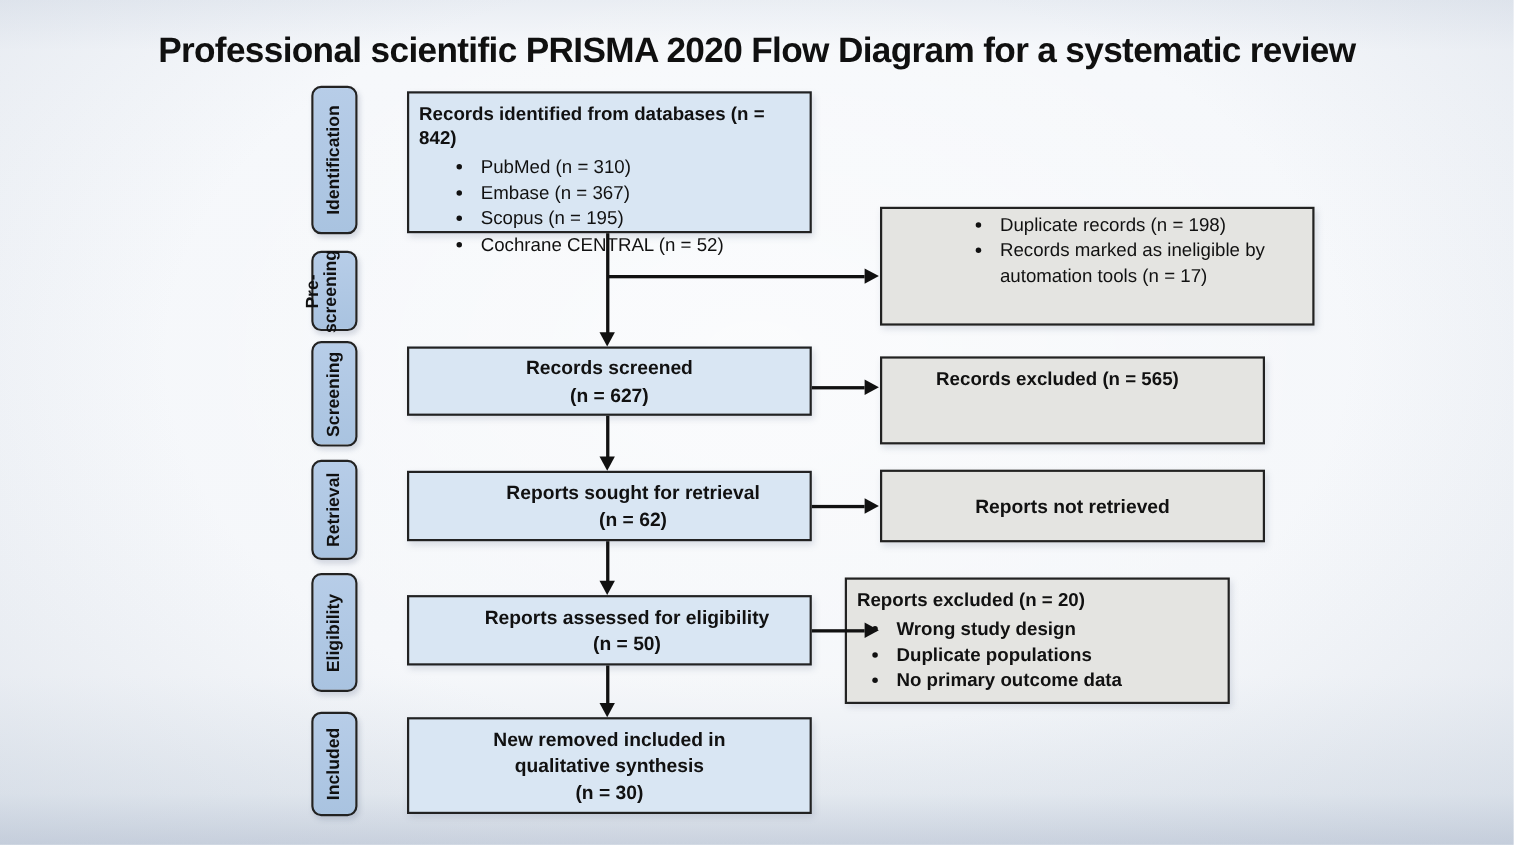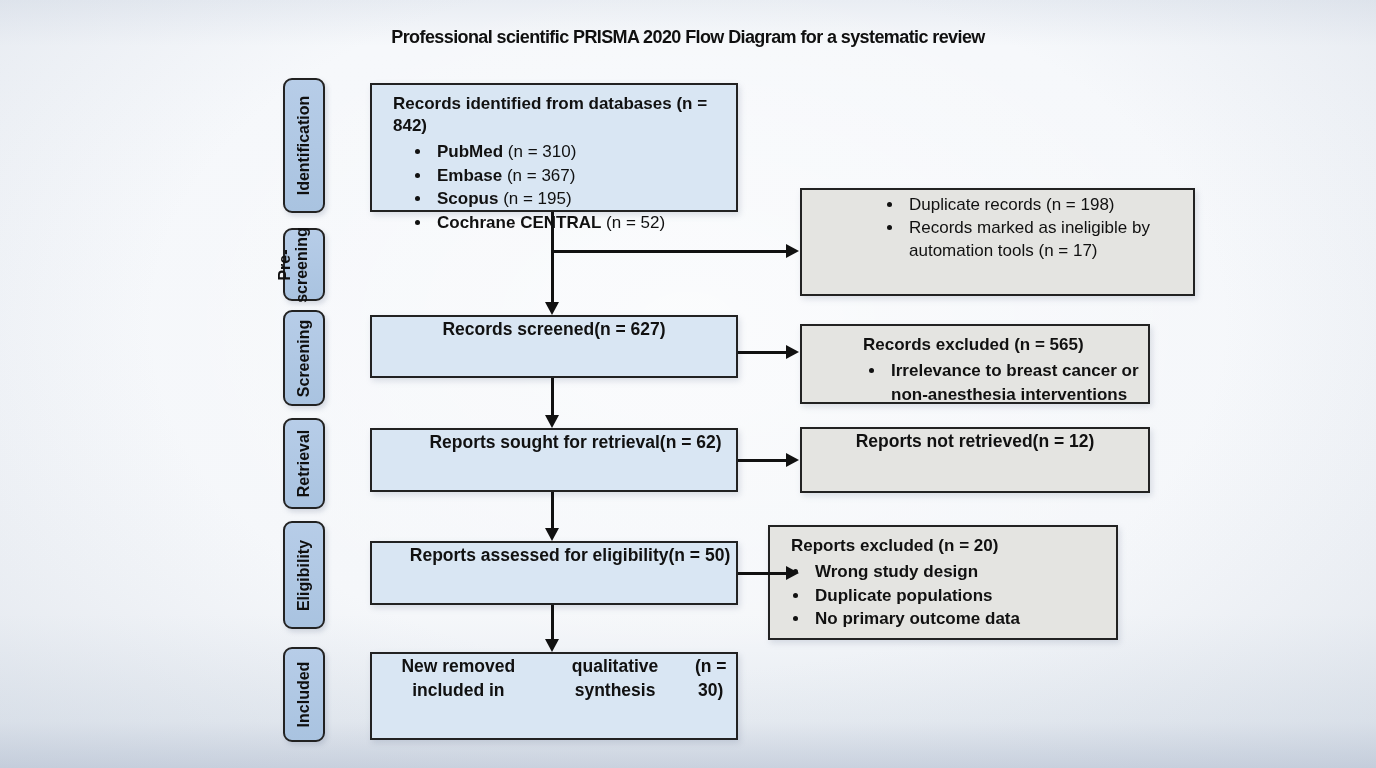--- a/index.html
+++ b/index.html
@@ -12,21 +12,21 @@
     position:relative;width:1376px;height:768px;
     background:
       linear-gradient(180deg, #e9edf3 0%, #f6f8fb 6%, #f5f7fa 80%, #e6ebf1 94%, #ccd4e0 100%);
   }
   .vignette{
     position:absolute;inset:0;pointer-events:none;
     background:radial-gradient(ellipse at 50% 42%, rgba(255,255,255,0.55) 0%, rgba(255,255,255,0) 55%, rgba(176,188,206,0.28) 100%);
   }
   .title{
     position:absolute;top:27px;left:0;right:0;
-    text-align:center;font-size:18px;font-weight:700;letter-spacing:-0.6px;
+    text-align:center;font-size:32px;font-weight:700;letter-spacing:-0.6px;
     color:var(--title-color,#101010);
   }
   
   .stage{
     position:absolute;left:283px;width:42px;
     background:linear-gradient(180deg,var(--stage-fill,#b7cde8),#a9c3e0);
     border:2px solid var(--border,#222);
     border-radius:9px;
     display:flex;align-items:center;justify-content:center;
     box-shadow:2px 3px 5px rgba(110,125,150,0.25);
@@ -41,27 +41,27 @@
   
   .fbox{
     position:absolute;box-sizing:border-box;
     border:2px solid var(--border,#222);
     box-shadow:2px 3px 6px rgba(110,125,150,0.22);
     font-size:17px;
   }
   .fbox--blue{background:var(--box-blue,#d9e6f3);}
   .fbox--gray{background:var(--box-gray,#e4e4e1);}
   .fbox--center{
-    display:flex;flex-direction:row;justify-content:center;
+    display:flex;flex-direction:column;justify-content:center;
     text-align:center;font-weight:700;line-height:1.38;font-size:17.5px;
   }
-  .fbox .hd{font-weight:700;padding:8px 8px 0 9px;line-height:22px;margin-left:12px;}
+  .fbox .hd{font-weight:700;padding:8px 8px 0 9px;line-height:22px;}
   .fbox ul{margin:3px 0 0 0;padding:0;list-style:disc;}
   .fbox li{line-height:23.5px;padding-left:5px;}
-  .fbox li .b{font-weight:700;}
+  .fbox li .b{font-weight:400;}
   .ul-identified{padding-left:60px !important;font-weight:400;}
   .ul-removed{padding-left:102px !important;}
   .ul-removed li{line-height:23px;}
   .ul-rec-excl{padding-left:44px !important;font-weight:700;}
   .ul-rep-excl{padding-left:40px !important;font-weight:700;}
   
   .aline{position:absolute;background:var(--arrow,#111);}
   .aline--v{width:3px;}
   .aline--h{height:3px;}
   .ahead{position:absolute;width:0;height:0;}
@@ -129,28 +129,24 @@
 
   <div class="fbox fbox--gray" style="left:800px;top:188px;width:395px;height:108px;">
     <ul class="ul-removed">
       <li>Duplicate records (n = 198)</li>
       <li>Records marked as ineligible by automation tools (n = 17)</li>
     </ul>
   </div>
 
   <div class="fbox fbox--gray" style="left:800px;top:324px;width:350px;height:80px;padding-left:40px;">
     <div class="hd">Records excluded (n = 565)</div>
-    <ul class="ul-rec-excl">
-      <li>Irrelevance to breast cancer or non-anesthesia interventions</li>
-    </ul>
   </div>
 
   <div class="fbox fbox--gray fbox--center" style="left:800px;top:427px;width:350px;height:66px;">
     <span>Reports not retrieved</span>
-    <span>(n = 12)</span>
   </div>
 
   <div class="fbox fbox--gray" style="left:768px;top:525px;width:350px;height:115px;">
     <div class="hd">Reports excluded (n = 20)</div>
     <ul class="ul-rep-excl">
       <li>Wrong study design</li>
       <li>Duplicate populations</li>
       <li>No primary outcome data</li>
     </ul>
   </div>

